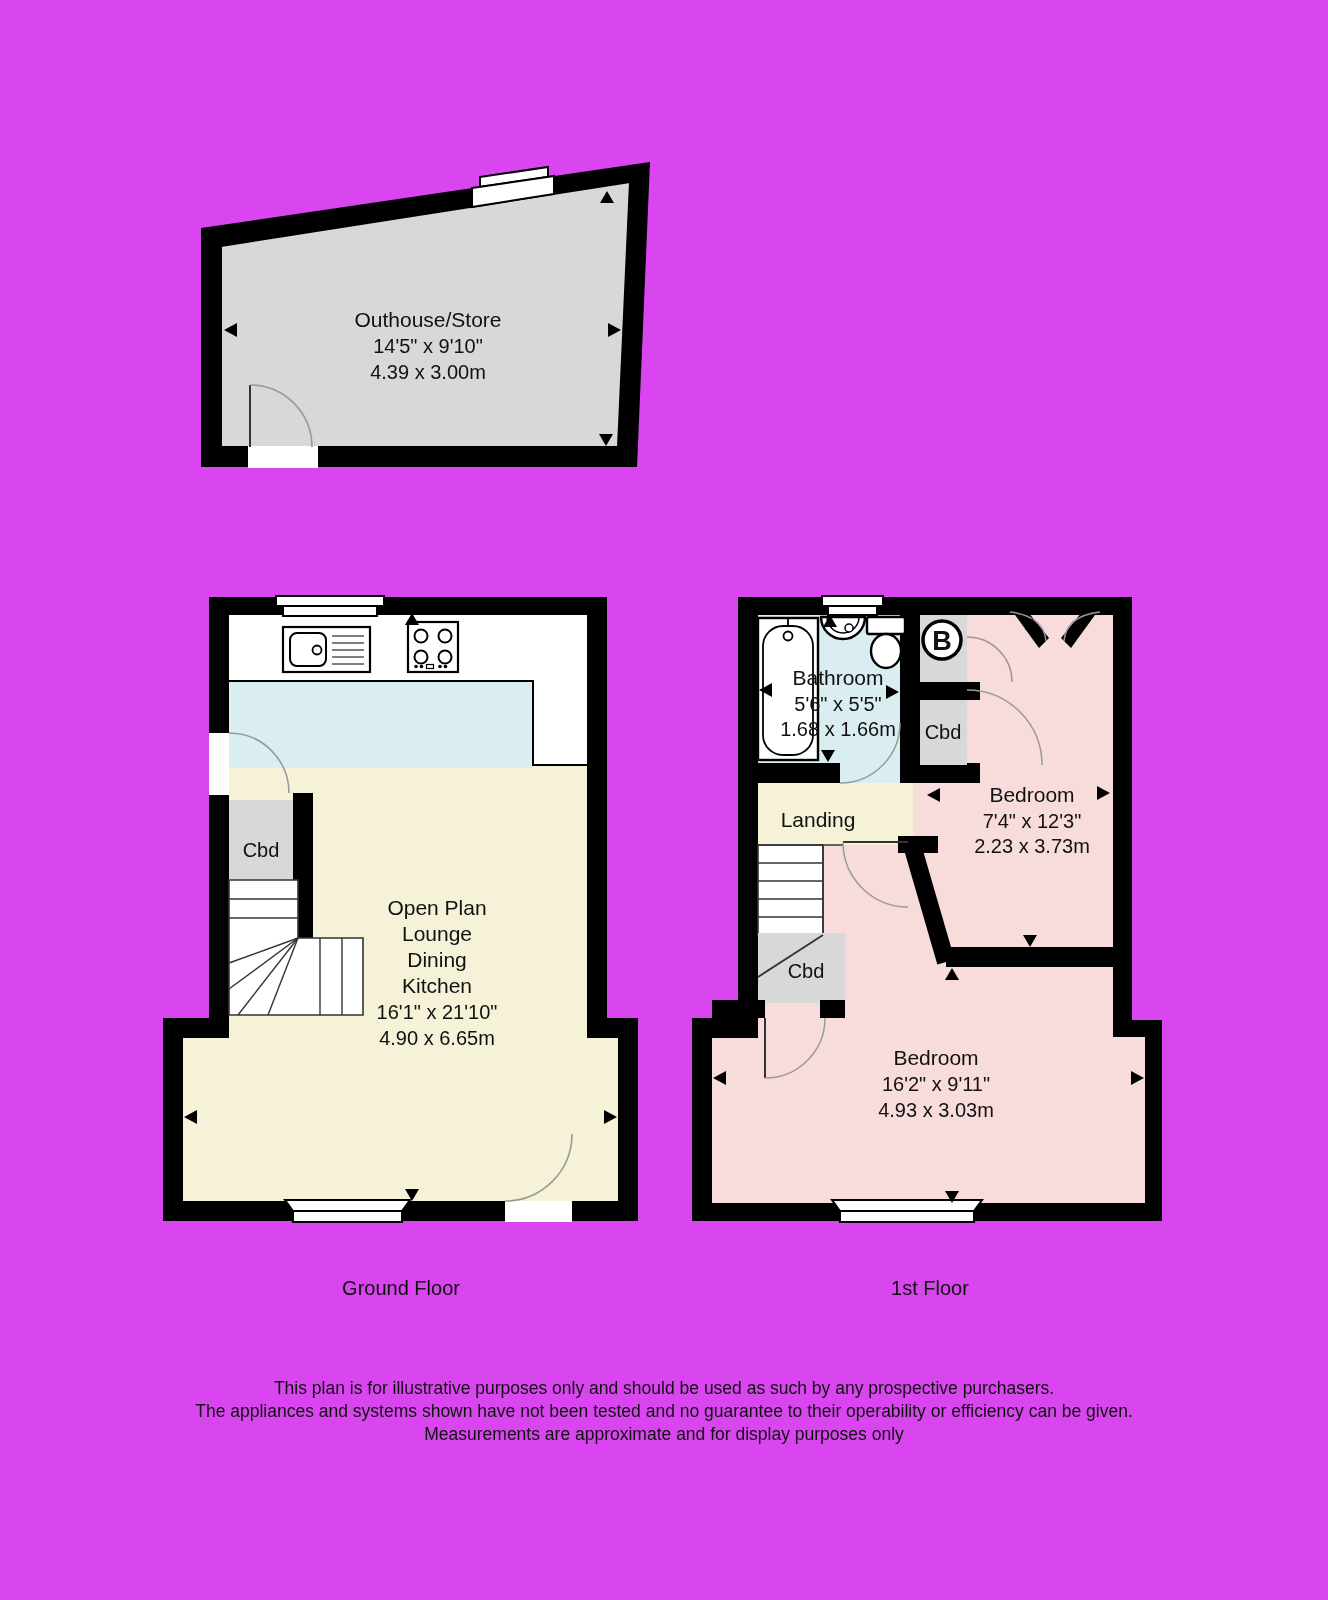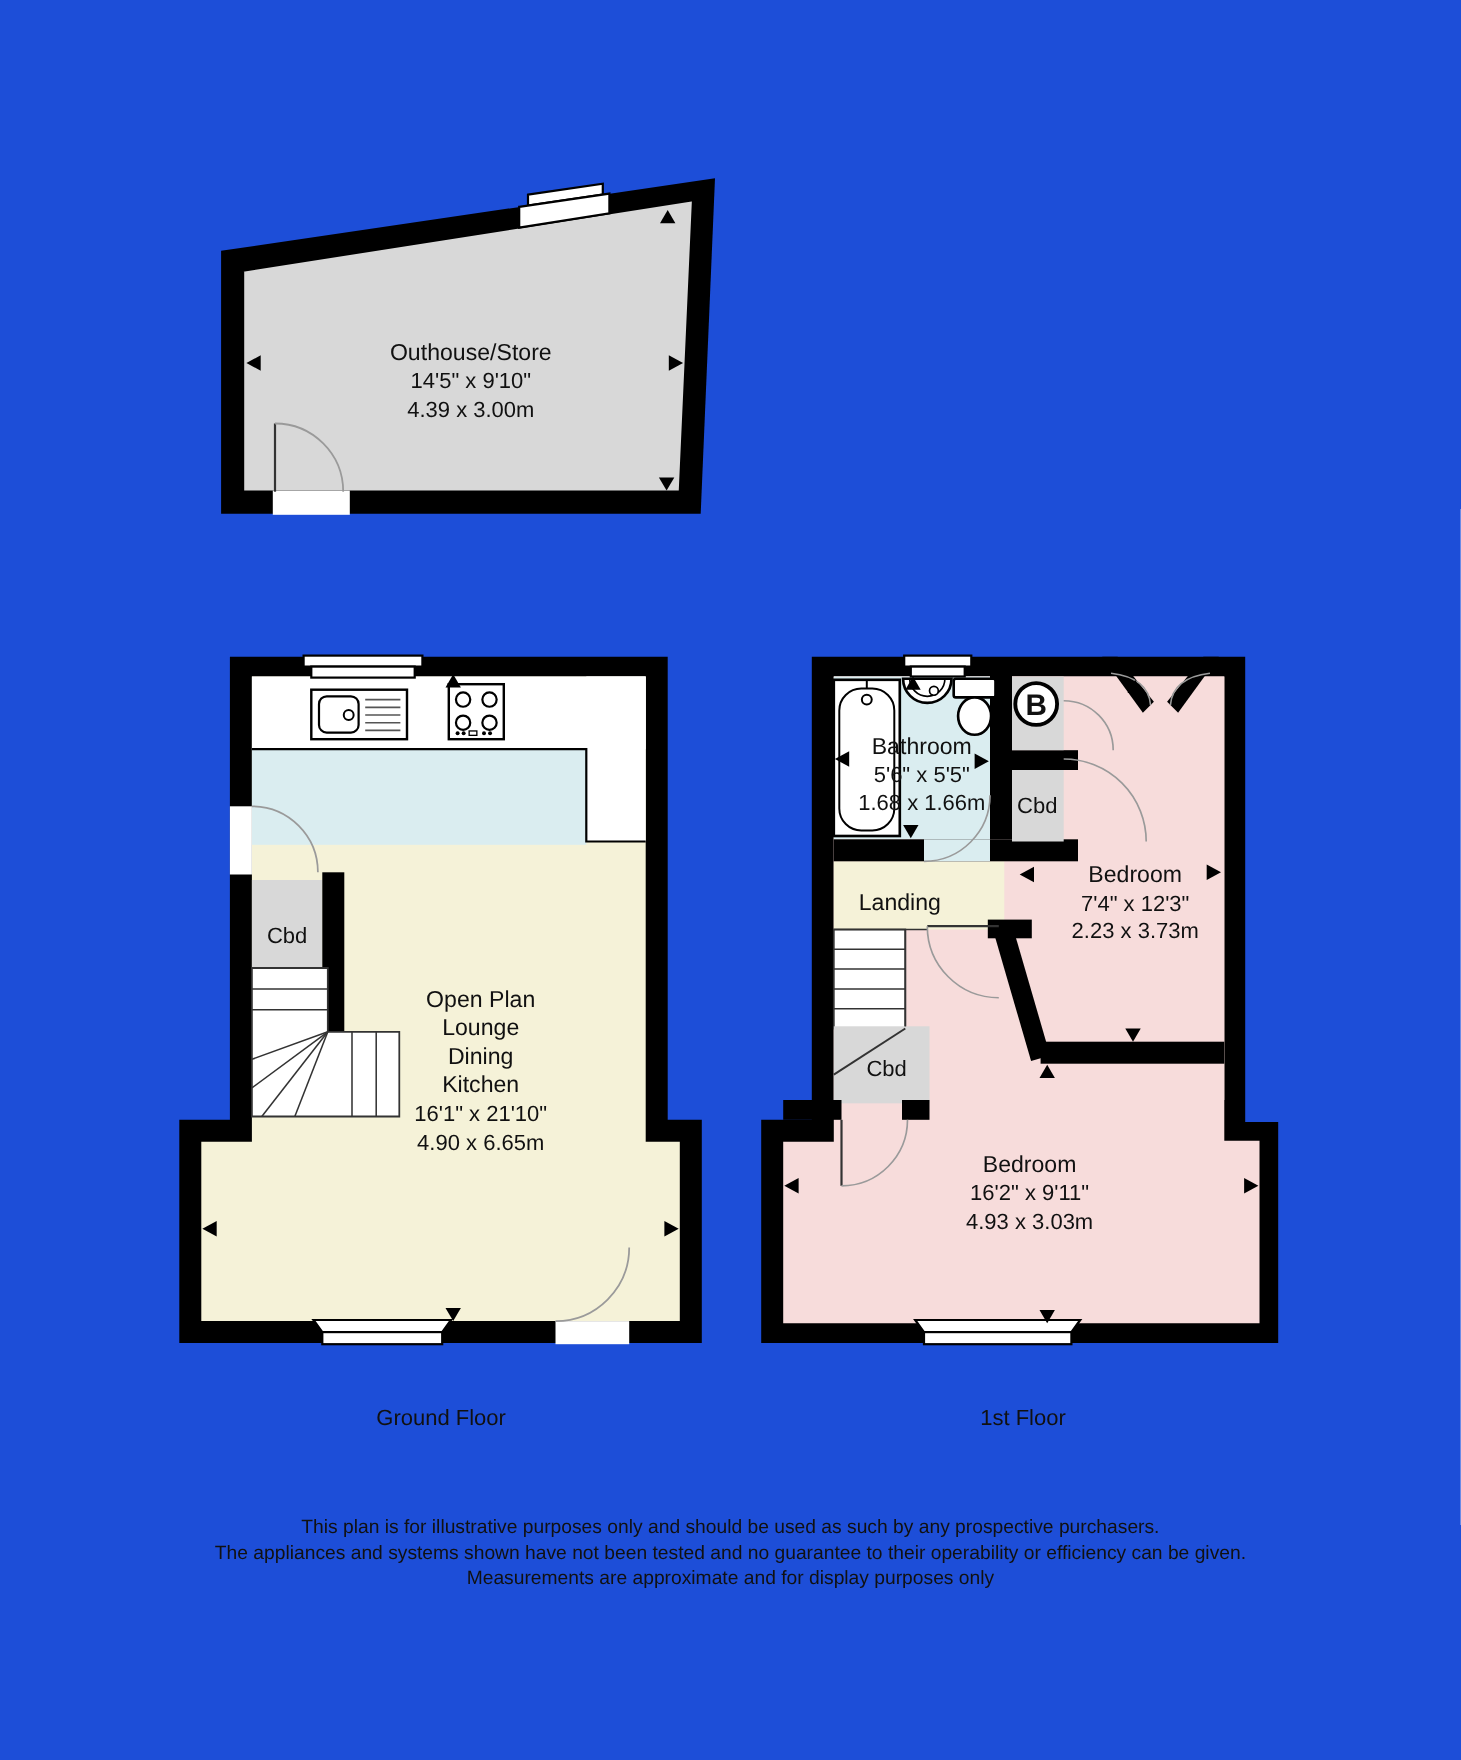--- a/index.html
+++ b/index.html
@@ -1,16 +1,16 @@
 <!DOCTYPE html>
 <html><head>
 <meta charset="utf-8">
 <style>
   html,body{margin:0;padding:0;background:#ffffff;}
-  .canvas{position:relative;width:1328px;height:1600px;background:#1d4ed8;overflow:hidden;}
+  .canvas{position:relative;width:1328px;height:1600px;background:#d946ef;overflow:hidden;}
   svg{position:absolute;left:0;top:0;}
   text{font-family:"Liberation Sans","DejaVu Sans",sans-serif;fill:#111;}
   .room-label{font-size:21px;}
   .dim-label{font-size:20px;}
   .cbd-label{font-size:20px;}
   .caption{font-size:20px;}
   .disclaimer{font-size:17.5px;}
   .boiler{font-size:27px;font-weight:bold;}
 </style>
 </head>

